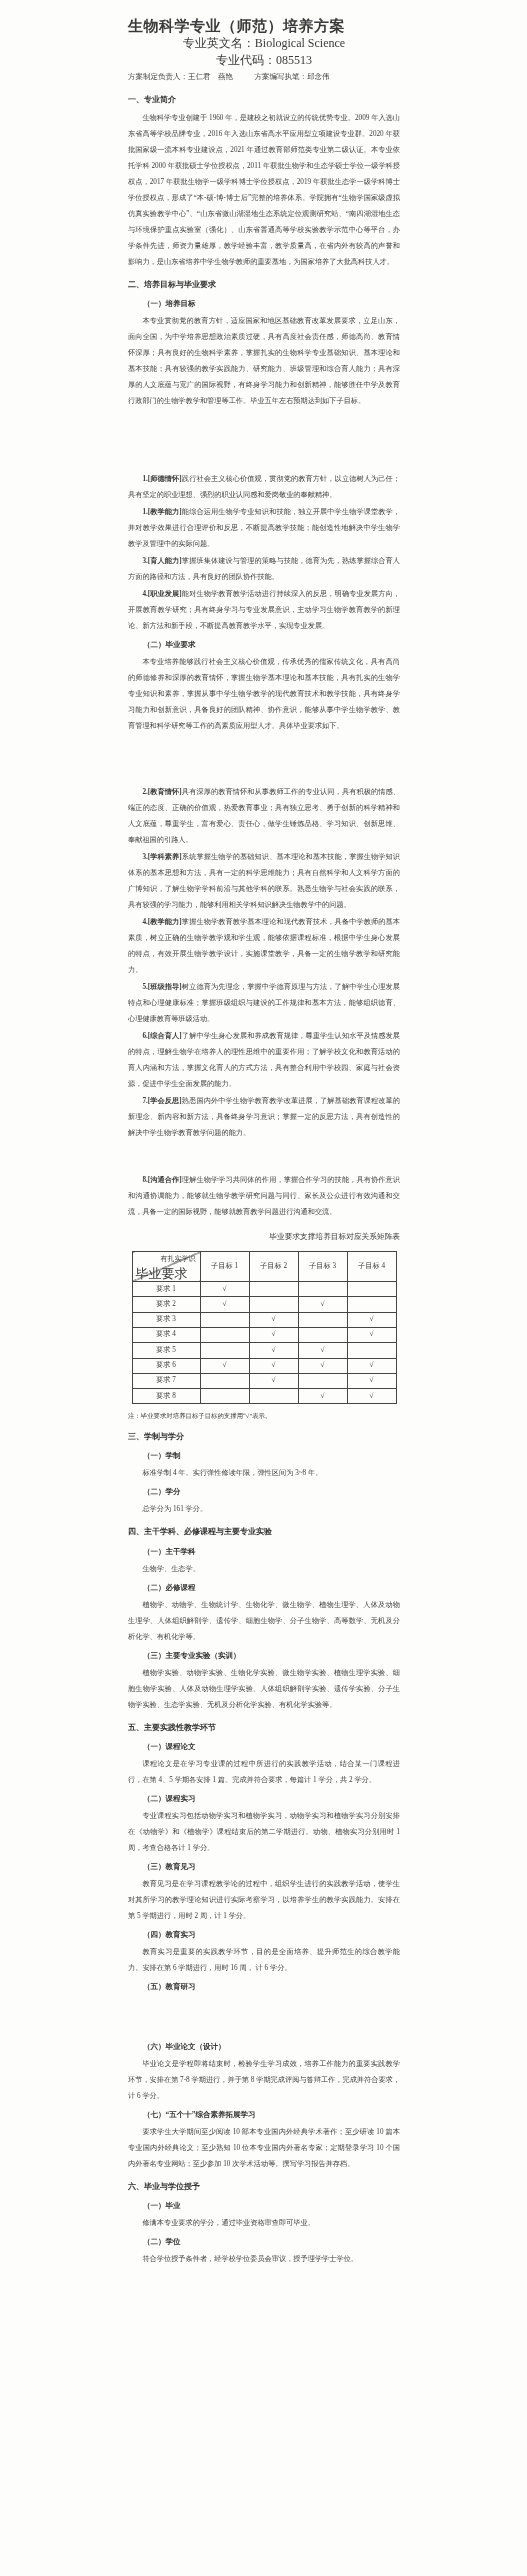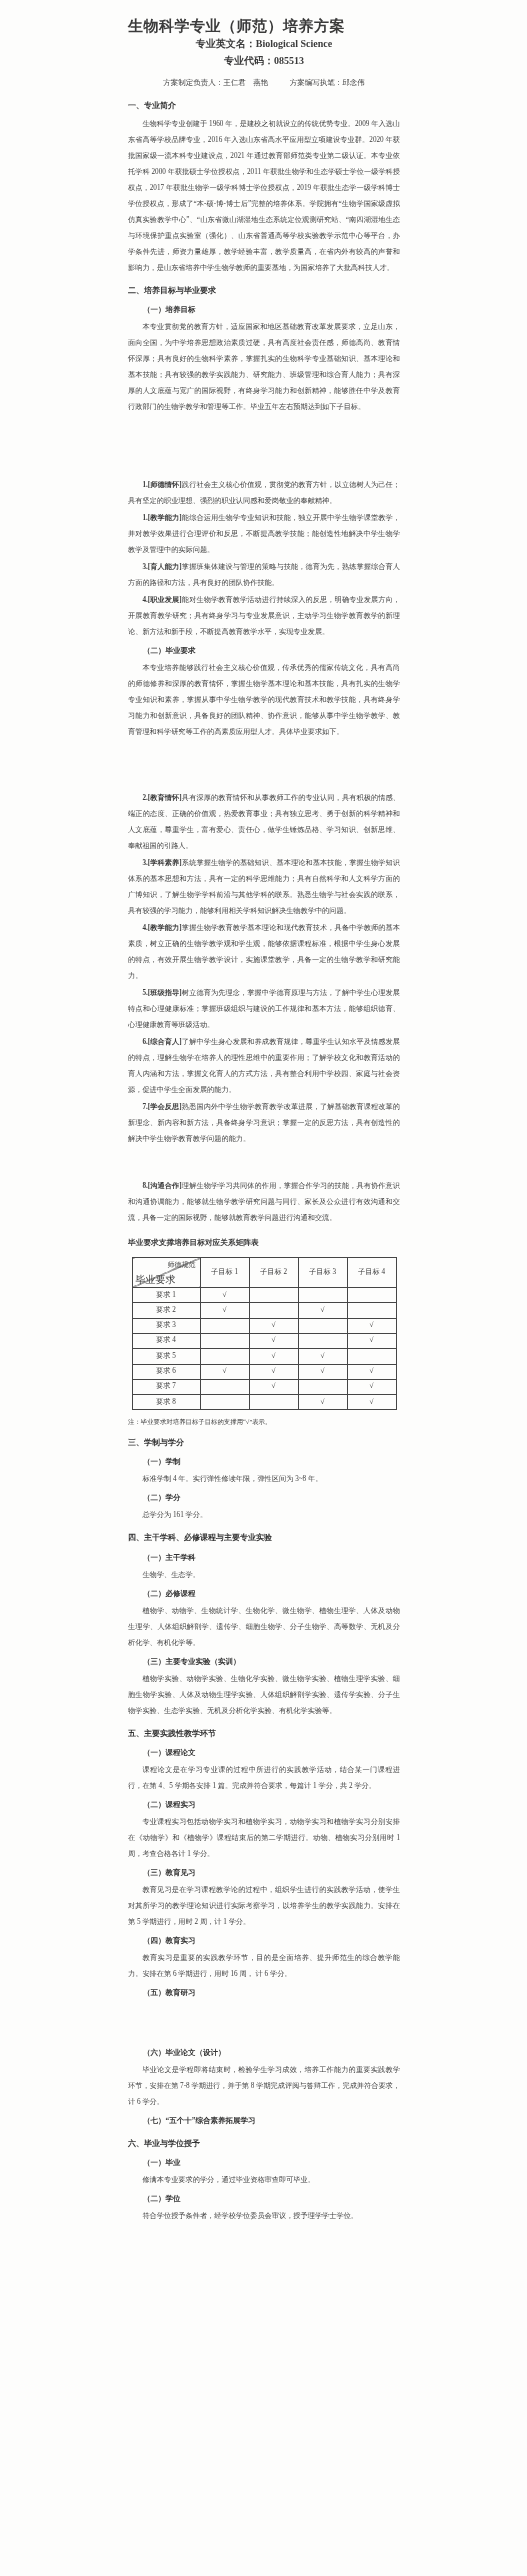--- a/index.html
+++ b/index.html
@@ -24,31 +24,31 @@
   
   .doc-title{
     text-align:left;
     font-size:15px;
     font-weight:bold;
     letter-spacing:0.5px;
     line-height:17.5px;
   }
   .doc-sub{
     text-align:center;
-    font-size:10px;
-    font-weight:bold;
+    font-size:12px;
+    font-weight:normal;
     line-height:17px;
   }
   .byline{
     display:flex;
-    justify-content:center;
+    justify-content:flex-start;
     gap:21.6px;
     font-size:7.5px;
     line-height:15.5px;
-    margin-top:6px;
+    margin-top:0;
     white-space:nowrap;
   }
   
   .h1{
     font-family:"Liberation Sans","DejaVu Sans",sans-serif;
     font-size:8px;
     font-weight:bold;
     line-height:16px;
     margin:7.2px 0 2.1px 0;
     color:#333;
@@ -64,23 +64,23 @@
   .para{
     font-size:7.2px;
     line-height:16px;
     text-align:justify;
     text-indent:2em;
     margin:0 0 1px 0;
   }
   .item-label{font-weight:bold;}
   .spacer{width:100%;}
   .table-title{
-    text-align:left;
+    text-align:right;
     font-size:7.7px;
-    font-weight:bold;
+    font-weight:normal;
     line-height:17.5px;
     margin:8.2px 0 5.2px 0;
   }
   .note{
     font-size:6.4px;
     line-height:13.4px;
     text-align:justify;
     margin:4.1px 0 0 0;
     text-indent:0;
   }
@@ -106,21 +106,21 @@
     position:relative;
     height:30px;
     background:
       linear-gradient(to bottom right,
         transparent calc(50% - 0.5px),
         #454545 calc(50% - 0.5px),
         #454545 calc(50% + 0.3px),
         transparent calc(50% + 0.5px));
   }
   .diag .tr-label{position:absolute;top:2.1px;right:4.1px;font-size:7px;}
-  .diag .bl-label{position:absolute;bottom:2.1px;left:3.1px;font-size:10px;}
+  .diag .bl-label{position:absolute;bottom:2.1px;left:3.1px;font-size:13px;}
   .check{font-size:7.2px;}
 </style>
 </head>
 <body>
 
 <div class="page">
   <div class="content">
     <div class="doc-title">生物科学专业（师范）培养方案</div>
     <div class="doc-sub">专业英文名：Biological Science</div>
     <div class="doc-sub">专业代码：085513</div>
@@ -155,21 +155,21 @@
           <colgroup>
             <col style="width: 68px;">
             <col style="width: 49px;">
             <col style="width: 49px;">
             <col style="width: 49px;">
             <col style="width: 49px;">
           </colgroup>
           <thead>
             <tr>
               <th class="diag">
-                <span class="tr-label">师德规范</span>
+                <span class="tr-label">有扎实学识</span>
                 <span class="bl-label">毕业要求</span>
               </th>
               <th>子目标 1</th>
               <th>子目标 2</th>
               <th>子目标 3</th>
               <th>子目标 4</th>
             </tr>
           </thead>
           <tbody>
             <tr>
@@ -250,20 +250,21 @@
         <p class="para">专业课程实习包括动物学实习和植物学实习，动物学实习和植物学实习分别安排在《动物学》和《植物学》课程结束后的第二学期进行。动物、植物实习分别用时 1 周，考查合格各计 1 学分。</p>
         <div class="h2">（三）教育见习</div>
         <p class="para">教育见习是在学习课程教学论的过程中，组织学生进行的实践教学活动，使学生对其所学习的教学理论知识进行实际考察学习，以培养学生的教学实践能力。安排在第 5 学期进行，用时 2 周，计 1 学分。</p>
         <div class="h2">（四）教育实习</div>
         <p class="para">教育实习是重要的实践教学环节，目的是全面培养、提升师范生的综合教学能力。安排在第 6 学期进行，用时 16 周， 计 6 学分。</p>
         <div class="h2">（五）教育研习</div>
         <div class="spacer" style="height: 39px;"></div>
         <div class="h2">（六）毕业论文（设计）</div>
         <p class="para">毕业论文是学程即将结束时，检验学生学习成效，培养工作能力的重要实践教学环节，安排在第 7-8 学期进行，并于第 8 学期完成评阅与答辩工作，完成并符合要求，计 6 学分。</p>
         <div class="h2">（七）“五个十”综合素养拓展学习</div>
+        <p class="para">要求学生大学期间至少阅读 10 部本专业国内外经典学术著作；至少研读 10 篇本专业国内外经典论文；至少熟知 10 位本专业国内外著名专家；定期登录学习 10 个国内外著名专业网站；至少参加 10 次学术活动等。撰写学习报告并存档。</p>
         <div class="h1">六、毕业与学位授予</div>
         <div class="h2">（一）毕业</div>
         <p class="para">修满本专业要求的学分，通过毕业资格审查即可毕业。</p>
         <div class="h2">（二）学位</div>
         <p class="para">符合学位授予条件者，经学校学位委员会审议，授予理学学士学位。</p>
         <div class="spacer" style="height: 374px;"></div>
       </div>
   </div>
 </div>
 

